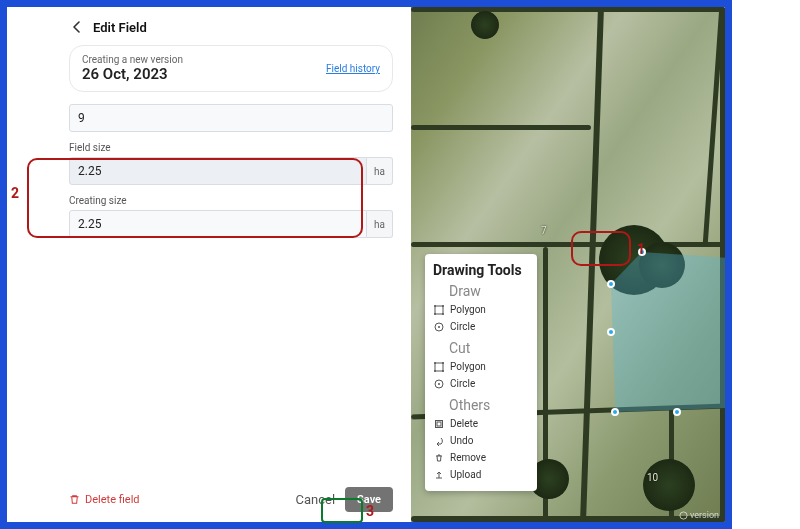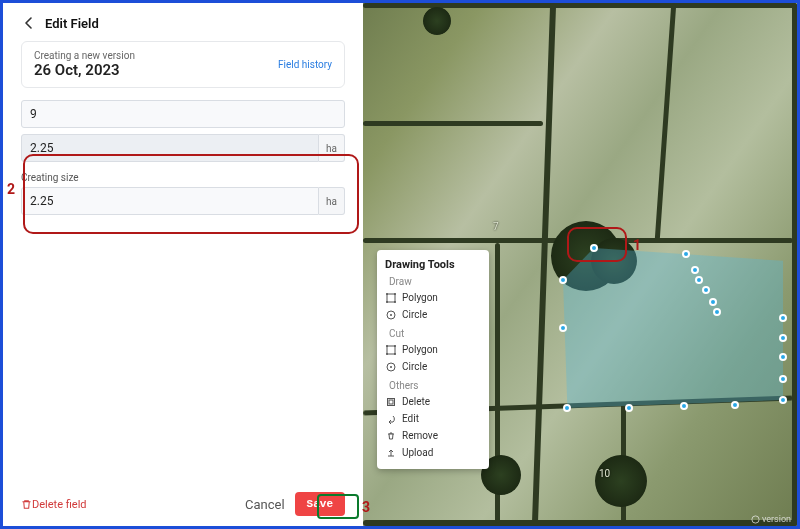--- a/index.html
+++ b/index.html
@@ -1,54 +1,54 @@
 <!DOCTYPE html>
 <html><head>
 <meta charset="utf-8">
 <style>
   * { box-sizing: border-box; margin: 0; padding: 0; font-family: -apple-system, BlinkMacSystemFont, "Segoe UI", Roboto, sans-serif; }
   html, body { width: 800px; height: 529px; overflow: hidden; }
-  .frame { width: 800px; height: 529px; border: 3px solid #1d4ed8; position: relative; display: flex; background: #fff; }
+  .frame { width: 732px; height: 529px; border: 7px solid #1d4ed8; position: relative; display: flex; background: #fff; padding-left: 44px; }
   .left-panel { width: 360px; height: 100%; background: #fff; display: flex; flex-direction: column; padding: 12px 18px 10px 18px; position: relative; }
   .header-row { display: flex; align-items: center; gap: 8px; margin-bottom: 10px; }
   .back-icon { width: 16px; height: 16px; display:flex; align-items:center; justify-content:center; }
   .title { font-size: 13px; font-weight: 600; color: #111; }
-  .version-card { border: 1px solid #e6e8eb; border-radius: 6px; padding: 8px 12px; display:flex; justify-content:space-between; align-items:center; margin-bottom: 12px; }
+  .version-card { border: 1px solid #e6e8eb; border-radius: 14px; padding: 8px 12px; display:flex; justify-content:space-between; align-items:center; margin-bottom: 12px; }
   .vc-left { display:flex; flex-direction:column; }
   .vc-small { font-size: 10px; color: #666; }
   .vc-date { font-size: 15px; font-weight: 600; color: #222; }
-  .vc-link { font-size: 10px; color: #2a7de1; }
+  .vc-link { font-size: 10px; color: #2a7de1; text-decoration: underline; }
   .section-label { font-size: 11px; font-weight: 600; color: #2a7de1; margin-bottom: 8px; }
   .field-label { font-size: 10px; color: #555; margin-bottom: 4px; margin-top: 4px; }
   .input-row { display:flex; align-items:stretch; margin-bottom: 6px; }
   .text-input { flex:1; border:1px solid #d9dde3; background:#eceff3; border-radius:3px; padding:6px 8px; font-size:12px; color:#222; }
   .text-input.light { background:#f8f9fb; }
   .unit { width:26px; border:1px solid #d9dde3; border-left:none; display:flex; align-items:center; justify-content:center; font-size:10px; color:#666; background:#f5f6f8; border-radius:0 3px 3px 0; }
   .bottom-row { margin-top:auto; display:flex; align-items:center; justify-content:space-between; padding-top:8px; }
-  .delete-link { display:flex; align-items:center; font-size:11px; color:#d13a3a; }
+  .delete-link { display:flex; align-items:center; gap:5px; font-size:11px; color:#d13a3a; }
   .actions { display:flex; align-items:center; gap:10px; }
   .cancel { font-size:13px; color:#555; }
-  .save-btn { background:#ef4444; color:#fff; font-size:11px; font-weight:600; padding:6px 12px; border-radius:4px; border:none;font-family:Liberation Mono, monospace; }
+  .save-btn { background:#737373; color:#fff; font-size:11px; font-weight:600; padding:6px 12px; border-radius:4px; border:none; }
   .map-area { flex:1; position:relative; overflow:hidden; }
   .map-bg { position:absolute; inset:0; background:
      linear-gradient(125deg, #6f7d4f 0%, #8a9763 15%, #b7bfa2 32%, #9aa883 45%, #b3be9e 60%, #8b9a6f 78%, #6e7c50 100%);
   }
   
   .hedge { position:absolute; background:#2e3a21; border-radius:6px; filter:blur(0.4px); }
   .tree { position:absolute; background:radial-gradient(circle,#2c4020 0%, #1d2a14 70%, rgba(0,0,0,0) 75%); border-radius:50%; }
   
   .polygon { position:absolute; left:200px; top:245px; width:220px; height:160px; background:rgba(83,182,222,0.35); clip-path: polygon(14% 0%, 100% 8%, 100% 95%, 2% 100%, 0% 20%); border:1px solid rgba(83,182,222,0.0);}
   .polygon-outline { position:absolute; left:200px; top:245px; width:220px; height:160px; pointer-events:none; }
   .vertex { position:absolute; width:8px; height:8px; background:#2aa8e8; border:2px solid #fff; border-radius:50%; transform:translate(-50%,-50%); }
   .parcel-label { position:absolute; font-size:10px; color:#dfe6d0; text-shadow:0 0 2px #000; }
   .mapbox { position:absolute; right:6px; bottom:2px; font-size:9px; color:#eee; opacity:0.8; display:flex; align-items:center; gap:2px;}
   
   .tools { position:absolute; left:14px; top:247px; width:112px; background:#fff; border-radius:4px; box-shadow:0 2px 6px rgba(0,0,0,0.25); padding:8px 8px 8px 8px; font-size:10px; color:#333; }
-  .tools-title { font-size:11px; font-weight:700; margin-bottom:0; color:#222; }
-  .tools-section { font-size:10px; color:#888; margin:5px 0 2px 4px; }
+  .tools-title { font-size:14px; font-weight:700; margin-bottom:0; color:#222; }
+  .tools-section { font-size:14px; color:#888; margin:5px 0 2px 16px; }
   .tool-item { display:flex; align-items:center; gap:6px; padding:3px 0; font-size:10px; color:#333; }
   .tool-icon { width:11px; height:11px; display:flex; align-items:center; justify-content:center; }
   
   .anno-red { position:absolute; border:2.5px solid #b01818; border-radius:10px; pointer-events:none; }
   .anno-green { position:absolute; border:2.5px solid #0a7a2c; border-radius:4px; pointer-events:none; }
   .anno-num { position:absolute; font-size:14px; font-weight:700; color:#b01818; }
   svg { display:block; }
 </style>
 </head>
 <body>
@@ -71,20 +71,21 @@
         <span class="vc-date">26 Oct, 2023</span>
       </div>
       <span class="vc-link">Field history</span>
     </div>
 
 
     <div class="input-row">
       <input class="text-input light" value="9" style="">
     </div>
 
+    <div class="field-label">Field size</div>
     <div class="input-row">
       <input class="text-input" style="border-radius: 3px 0px 0px 3px;" value="2.25">
       <div class="unit">ha</div>
     </div>
 
     <div class="field-label">Creating size</div>
     <div class="input-row">
       <input class="text-input light" style="border-radius: 3px 0px 0px 3px;" value="2.25">
       <div class="unit">ha</div>
     </div>
@@ -206,21 +207,21 @@
             </svg>
           </span>
         <span>Delete</span>
       </div>
       <div class="tool-item">
         <span class="tool-icon">
             <svg width="10" height="10" viewBox="0 0 10 10">
               <path d="M7 2a4 4 0 0 1 0 6H3M3 8l2-2M3 8l2 2" stroke="#555" fill="none" stroke-width="1"></path>
             </svg>
           </span>
-        <span>Edit</span>
+        <span>Undo</span>
       </div>
       <div class="tool-item">
         <span class="tool-icon">
             <svg width="10" height="10" viewBox="0 0 10 10">
               <path d="M2 3h6M3 3l.5 5h3L7 3M4 3V2h2v1" stroke="#555" fill="none"></path>
             </svg>
           </span>
         <span>Remove</span>
       </div>
       <div class="tool-item">

